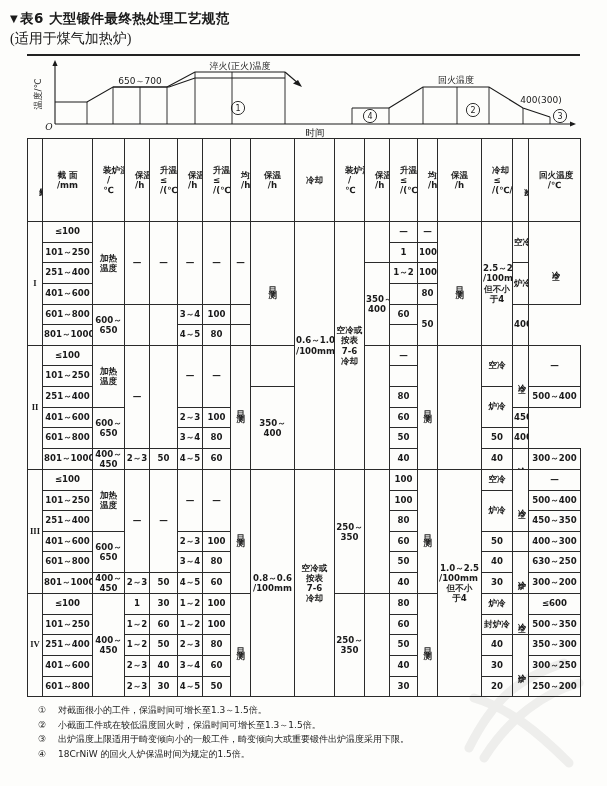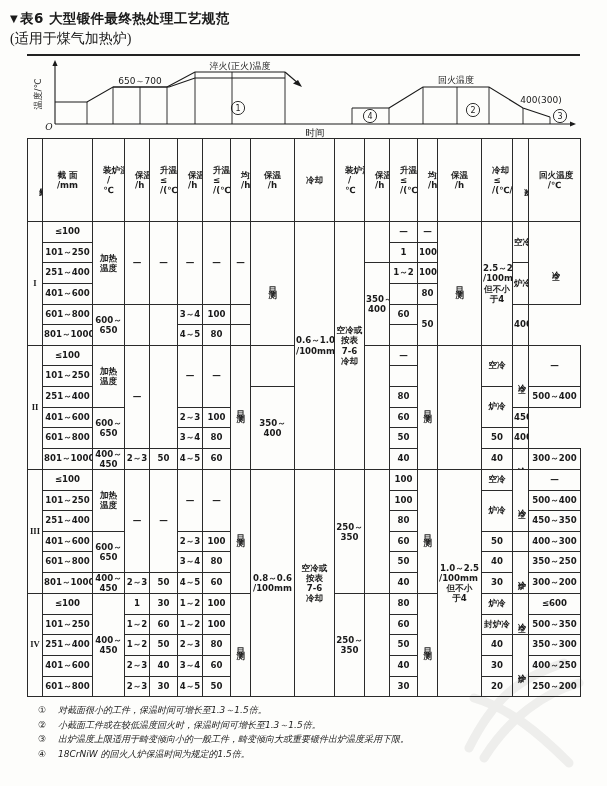--- a/index.html
+++ b/index.html
@@ -72,21 +72,21 @@
     font-size:8px;
   }
   .stack{display:block;line-height:1.18;}
   .grp{font-size:9.5px;font-weight:bold;font-family:"Liberation Serif",serif;}
   .dash{font-size:11px;font-weight:bold;}
 
   
   .notes{margin:6px 27px 0 38px;font-size:9px;line-height:1.62;}
   .note{display:flex;gap:7px;}
   .note .num{width:13px;flex:0 0 13px;text-align:left;}
-  .note .txt{flex:1;font-style:italic;}
+  .note .txt{flex:1;}
 
   
   .wm{position:absolute;right:8px;bottom:8px;width:150px;height:140px;
       opacity:.07;pointer-events:none;}
 </style>
 </head>
 <body>
 
 <div class="page">
 
@@ -462,21 +462,21 @@
         <td></td>
         <td>400～300</td>
       </tr>
       <tr>
         <td>601～800</td>
         <td>3～4</td>
         <td>80</td>
         <td>50</td>
         <td>40</td>
         <td rowspan="2"><span class="vert-narrow">炉冷</span></td>
-        <td>350～250</td>
+        <td>630～250</td>
       </tr>
       <tr>
         <td>801～1000</td>
         <td>
               <span class="stack">400～</span>
               <span class="stack">450</span>
             </td>
         <td>2～3</td>
         <td>50</td>
         <td>4～5</td>
@@ -531,21 +531,21 @@
         <td>350～300</td>
       </tr>
       <tr>
         <td>401～600</td>
         <td>2～3</td>
         <td>40</td>
         <td>3～4</td>
         <td>60</td>
         <td>40</td>
         <td>30</td>
-        <td>400～250</td>
+        <td>300～250</td>
       </tr>
       <tr class="botline">
         <td>601～800</td>
         <td>2～3</td>
         <td>30</td>
         <td>4～5</td>
         <td>50</td>
         <td>30</td>
         <td>20</td>
         <td>250～200</td>

